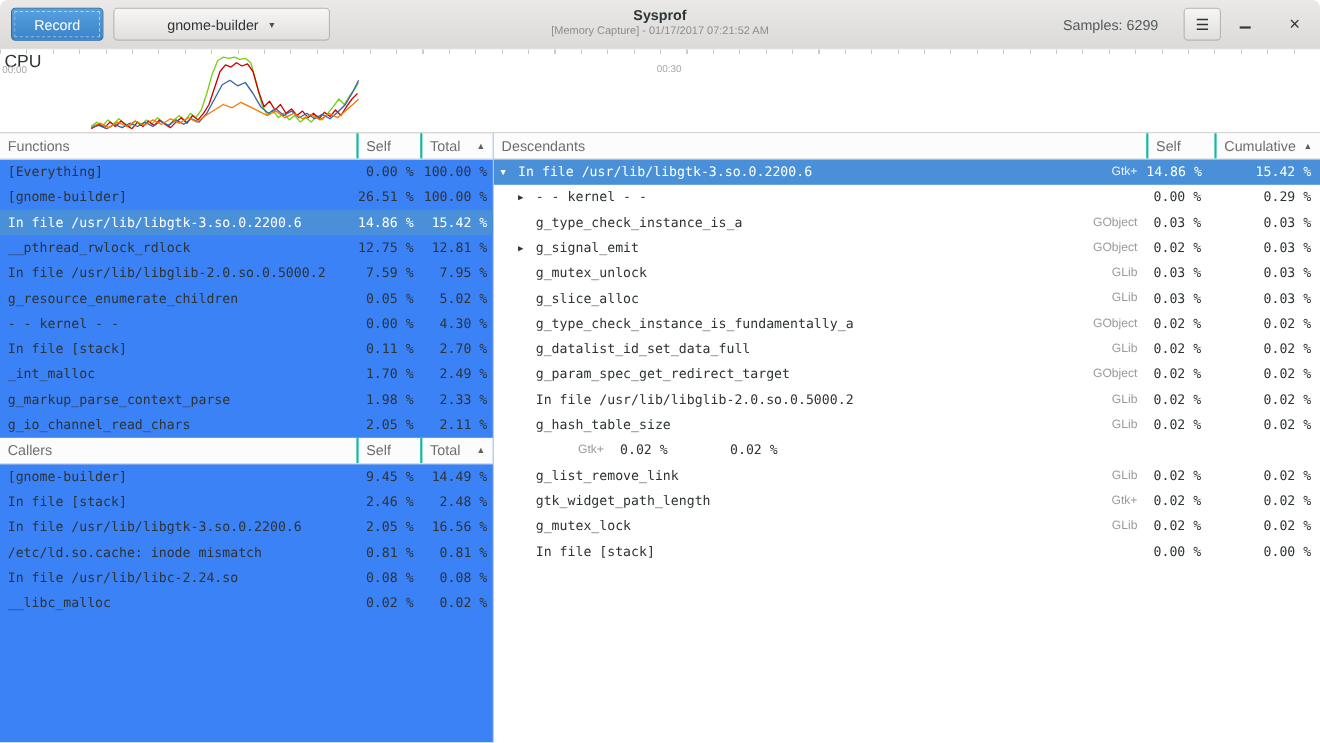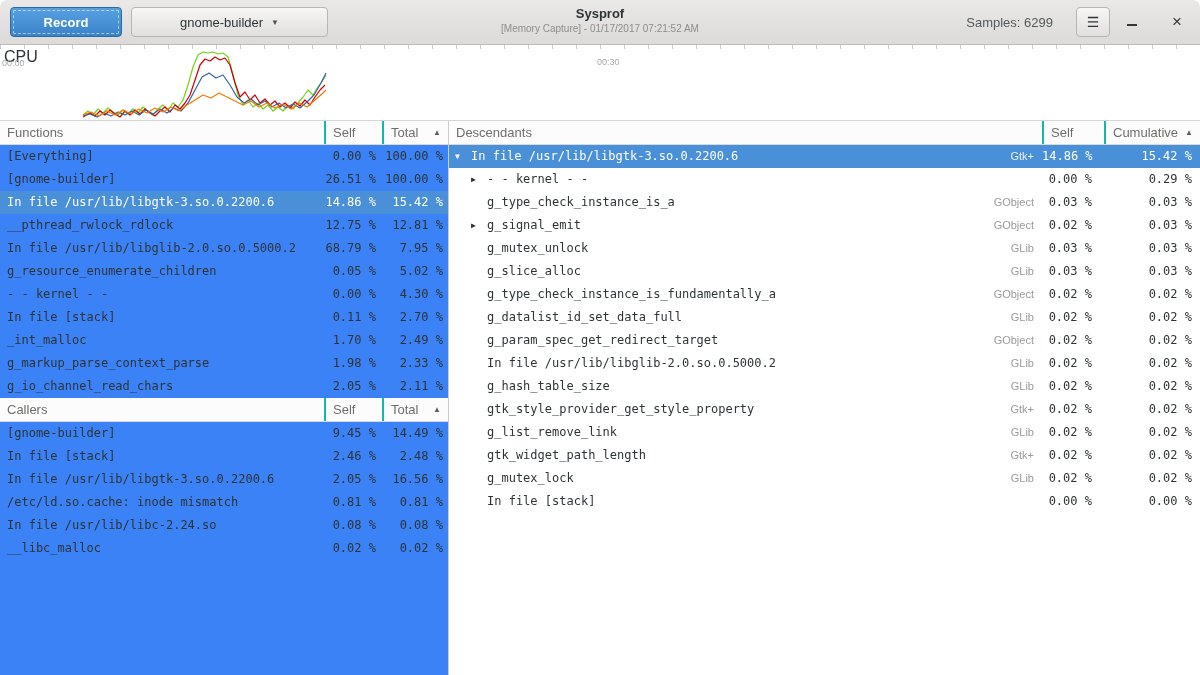--- a/index.html
+++ b/index.html
@@ -5,22 +5,22 @@
   * { margin:0; padding:0; box-sizing:border-box; }
   html,body { width:1200px; height:675px; overflow:hidden; background:#fff;
     font-family:"Liberation Sans", sans-serif; }
   .window { width:1200px; height:675px; display:flex; flex-direction:column; background:#fff; }
 
   
   .headerbar { height:45px; flex:0 0 45px; display:flex; align-items:center; gap:9px;
     padding:0 10px; background:linear-gradient(#eae9e8,#dbdad8); border-bottom:1px solid #bdbbb8;
     border-radius:7px 7px 0 0; position:relative; }
   .btn { height:30px; border-radius:4px; font-size:13px; cursor:pointer; }
-  .record-btn { width:112px; background:linear-gradient(#57a0e0,#3b83c9); border:1px solid #2a6aa6;
-    color:#fff; outline:1px dashed rgba(255,255,255,.55); outline-offset:-4px;font-weight:bold; }
+  .record-btn { width:84px; background:linear-gradient(#57a0e0,#3b83c9); border:1px solid #2a6aa6;
+    color:#fff; outline:1px dashed rgba(255,255,255,.55); outline-offset:-4px; }
   .process-btn { width:197px; background:linear-gradient(#f7f6f5,#e0dfde); border:1px solid #b8b6b3;
     color:#2e3436; display:flex; align-items:center; justify-content:center; gap:8px; }
   .process-btn .arrow { font-size:8px; color:#50504e; }
   .title-block { position:absolute; left:50%; top:6px; transform:translateX(-50%); text-align:center; }
   .title { font-size:13px; font-weight:bold; color:#2e3436; }
   .subtitle { font-size:10px; color:#8d8d8b; margin-top:2px; }
   .samples { margin-left:auto; font-size:13px; color:#54595c; padding-right:14px; }
   .menu-btn { width:34px; background:linear-gradient(#f7f6f5,#e0dfde); border:1px solid #b8b6b3;
     color:#2e3436; font-size:14px; line-height:28px; }
   .winctl { width:26px; height:26px; border:none; background:transparent; color:#33393b;
@@ -138,21 +138,21 @@
             <span class="cell-self-l">14.86 %</span>
             <span class="cell-total-l">15.42 %</span>
           </div>
           <div class="trow">
             <span class="name">__pthread_rwlock_rdlock</span>
             <span class="cell-self-l">12.75 %</span>
             <span class="cell-total-l">12.81 %</span>
           </div>
           <div class="trow">
             <span class="name">In file /usr/lib/libglib-2.0.so.0.5000.2</span>
-            <span class="cell-self-l">68.79 %</span>
+            <span class="cell-self-l">7.59 %</span>
             <span class="cell-total-l">7.95 %</span>
           </div>
           <div class="trow">
             <span class="name">g_resource_enumerate_children</span>
             <span class="cell-self-l">0.05 %</span>
             <span class="cell-total-l">5.02 %</span>
           </div>
           <div class="trow">
             <span class="name">- - kernel - -</span>
             <span class="cell-self-l">0.00 %</span>
@@ -304,21 +304,20 @@
           </div>
           <div class="trow indented" style="padding-left: 22px;">
             <span class="expander"></span>
             <span class="name">g_hash_table_size</span>
             <span class="cell-cat">GLib</span>
             <span class="cell-self-r">0.02 %</span>
             <span class="cell-cum-r">0.02 %</span>
           </div>
           <div class="trow indented" style="padding-left: 22px;">
             <span class="expander"></span>
-            <span class="name">gtk_style_provider_get_style_property</span>
             <span class="cell-cat">Gtk+</span>
             <span class="cell-self-r">0.02 %</span>
             <span class="cell-cum-r">0.02 %</span>
           </div>
           <div class="trow indented" style="padding-left: 22px;">
             <span class="expander"></span>
             <span class="name">g_list_remove_link</span>
             <span class="cell-cat">GLib</span>
             <span class="cell-self-r">0.02 %</span>
             <span class="cell-cum-r">0.02 %</span>

